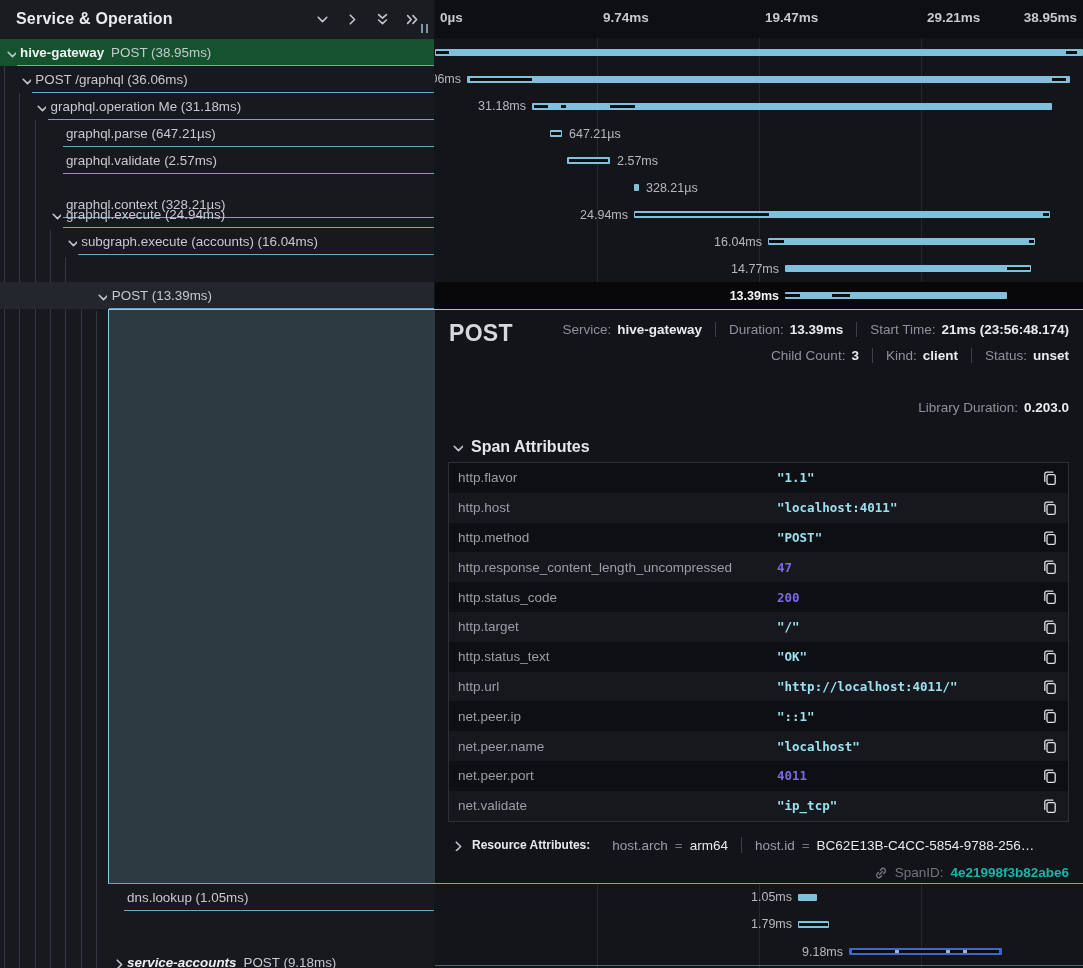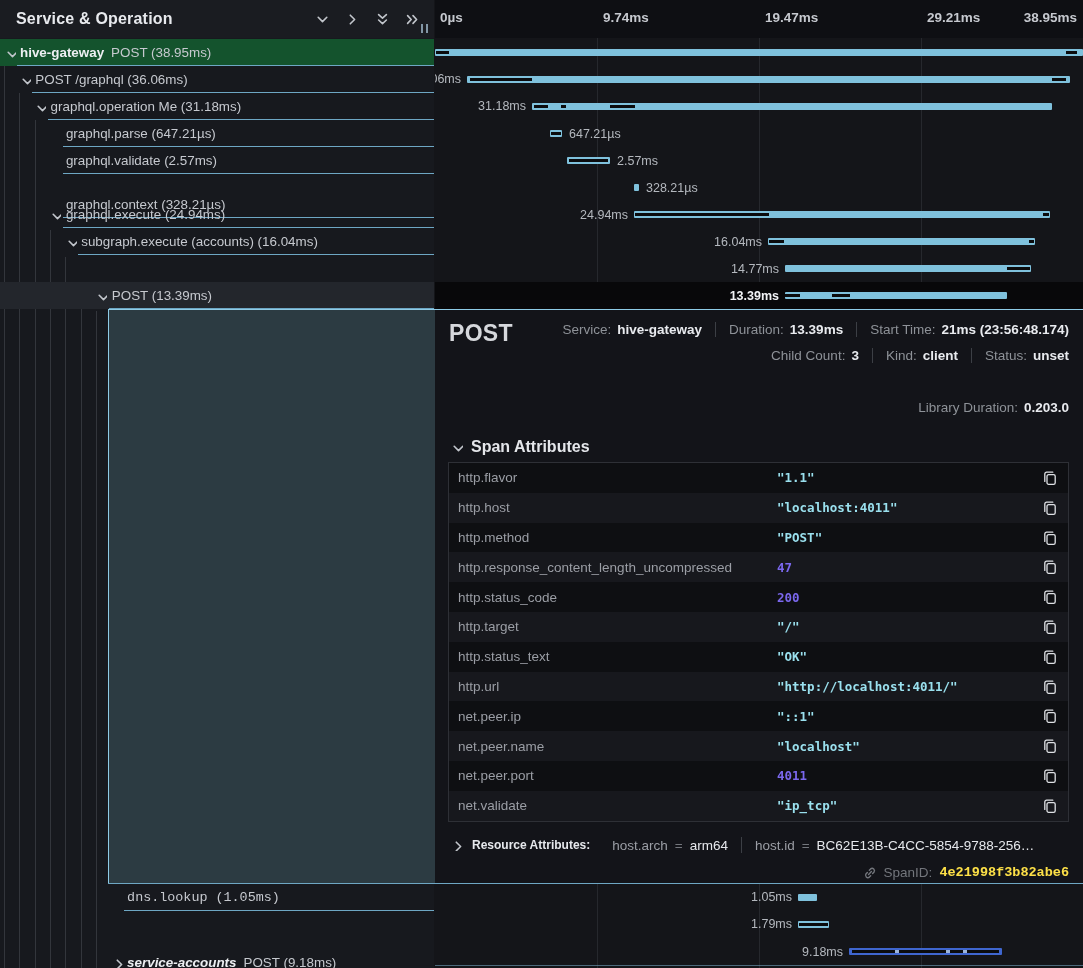--- a/index.html
+++ b/index.html
@@ -62,21 +62,21 @@
   .attr-val.num{color:#7b68ee;}
   .copy-btn{position:absolute;right:10px;top:7px;width:16px;height:16px;cursor:pointer;display:flex;}
   #resource-line{position:absolute;left:16px;top:527px;display:flex;align-items:center;font-size:13.5px;white-space:nowrap;}
   #resource-line .t{font-weight:700;color:#e6e8ec;margin-left:9px;margin-right:22px;font-size:12px;}
   #resource-line .rk{color:#9b9ea5;}
   #resource-line .req{color:#74777d;margin:0 7px;}
   #resource-line .rv{color:#e6e8ec;font-weight:400;}
   #resource-line .vsep{width:1px;height:16px;background:#3c3f45;margin:0 13px;}
   #spanid-line{position:absolute;right:14px;top:555px;display:flex;align-items:center;gap:7px;font-size:13.5px;}
   #spanid-line .lab{color:#73767c;}
-  #spanid-line .val{color:#fde047;font-weight:700;font-family:Liberation Mono, monospace;}
+  #spanid-line .val{color:#14b8a6;font-weight:700;}
   #bottom-border-right{position:absolute;left:435px;top:965px;width:648px;height:1px;background:rgba(122,175,202,.55);z-index:2;}
   svg{display:block;}
 </style>
 </head>
 <body>
 
 <div id="stage">
 
   <div id="right-pane">
       <div class="gridline" style="left: 486px;"></div>
@@ -435,21 +435,21 @@
     </div>
     <div class="lrow" style="top: 282.43px; background: rgb(35, 38, 44);">
       <div class="rowborder" style="left: 108.8px;"></div>
       <span class="chev" style="left: 96.3px; top: 8px;">
         <svg width="11" height="11" viewBox="0 0 11 11" fill="none" stroke="#c2c6cc" stroke-width="1.6" stroke-linecap="round" stroke-linejoin="round">
           <path d="M3.2 5.3 L7.5 9.6 L11.8 5.3"></path>
         </svg>
       </span>
       <span class="txt" style="left: 111.8px;">POST (13.39ms)</span>
     </div>
-    <div class="lrow" style="top: 883.9px; font-family: Liberation Mono, monospace;">
+    <div class="lrow" style="top: 883.9px;">
       <div class="rowborder" style="left: 124.1px;"></div>
       <span class="txt" style="left: 127.1px;">dns.lookup (1.05ms)</span>
     </div>
     <div class="lrow" style="top: 949px; padding-left: 40px;">
       <div class="rowborder" style="left: 124.1px;"></div>
       <span class="chev" style="left: 111.6px; top: 8px;">
         <svg width="11" height="11" viewBox="0 0 11 11" fill="none" stroke="#c2c6cc" stroke-width="1.6" stroke-linecap="round" stroke-linejoin="round">
           <path d="M5.3 3.2 L9.6 7.5 L5.3 11.8"></path>
         </svg>
       </span>

